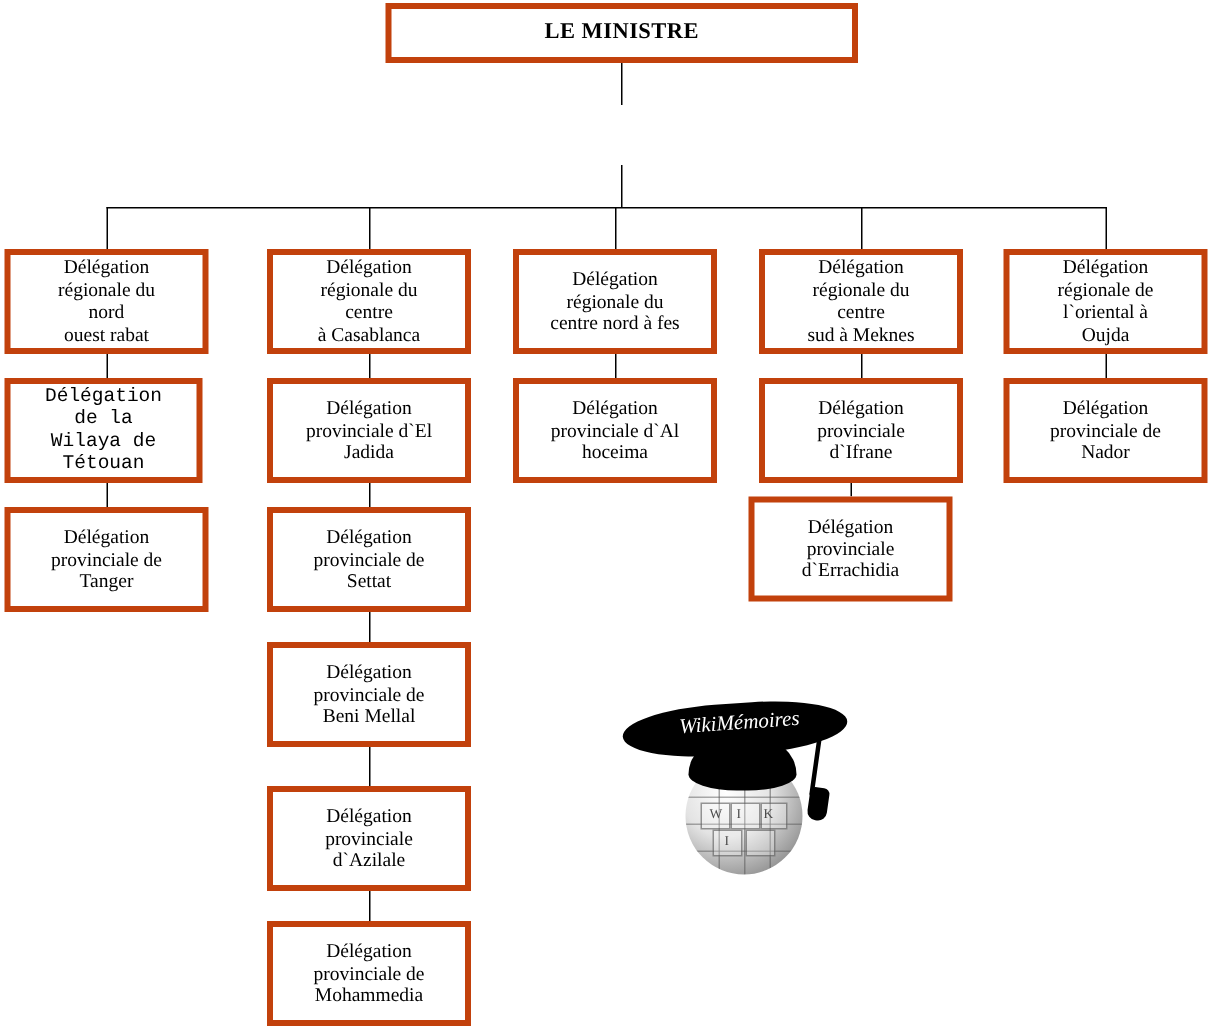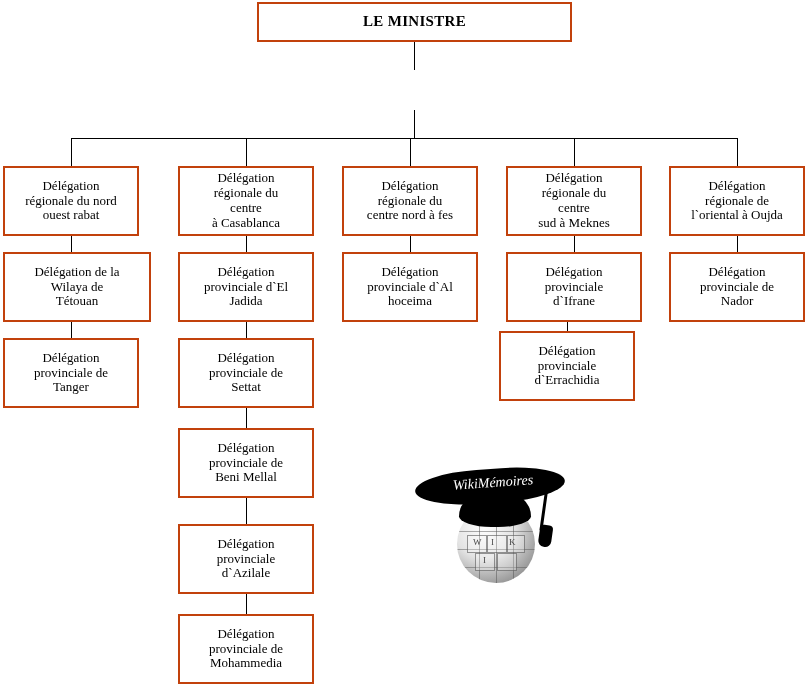--- a/index.html
+++ b/index.html
@@ -11,21 +11,21 @@
     position: relative;
     width: 809px;
     height: 685px;
     background: #ffffff;
     font-family: "Liberation Serif", serif;
     overflow: hidden;
   }
   .node {
     position: absolute;
     box-sizing: border-box;
-    border: 2px solid #c2410c;
+    border: 4px solid #c2410c;
     background: #ffffff;
     display: flex;
     align-items: center;
     justify-content: center;
     text-align: center;
     font-family: "Liberation Serif", serif;
     font-size: 13px;
     line-height: 1.15;
     color: #000000;
     padding: 2px 20px;
@@ -181,21 +181,21 @@
   <div class="node" style="left:342px; top:166px; width:136px; height:70px;">Délégation
 régionale du
 centre  nord à fes</div>
   <div class="node" style="left:506px; top:166px; width:136px; height:70px;">Délégation
 régionale du centre
 sud à Meknes</div>
   <div class="node" style="left:669px; top:166px; width:136px; height:70px;">Délégation
 régionale de
 l`oriental à  Oujda</div>
 
-  <div class="node" style="left:3px; top:252px; width:148px; height:70px;">Délégation de la
+  <div class="node" style="left:3px; top:252px; width:132px; height:70px;font-family:Liberation Mono, monospace;">Délégation de la
 Wilaya de
 Tétouan</div>
   <div class="node" style="left:178px; top:252px; width:136px; height:70px;">Délégation
 provinciale d`El
 Jadida</div>
   <div class="node" style="left:342px; top:252px; width:136px; height:70px;">Délégation
 provinciale d`Al
 hoceima</div>
   <div class="node" style="left:506px; top:252px; width:136px; height:70px;">Délégation
 provinciale

